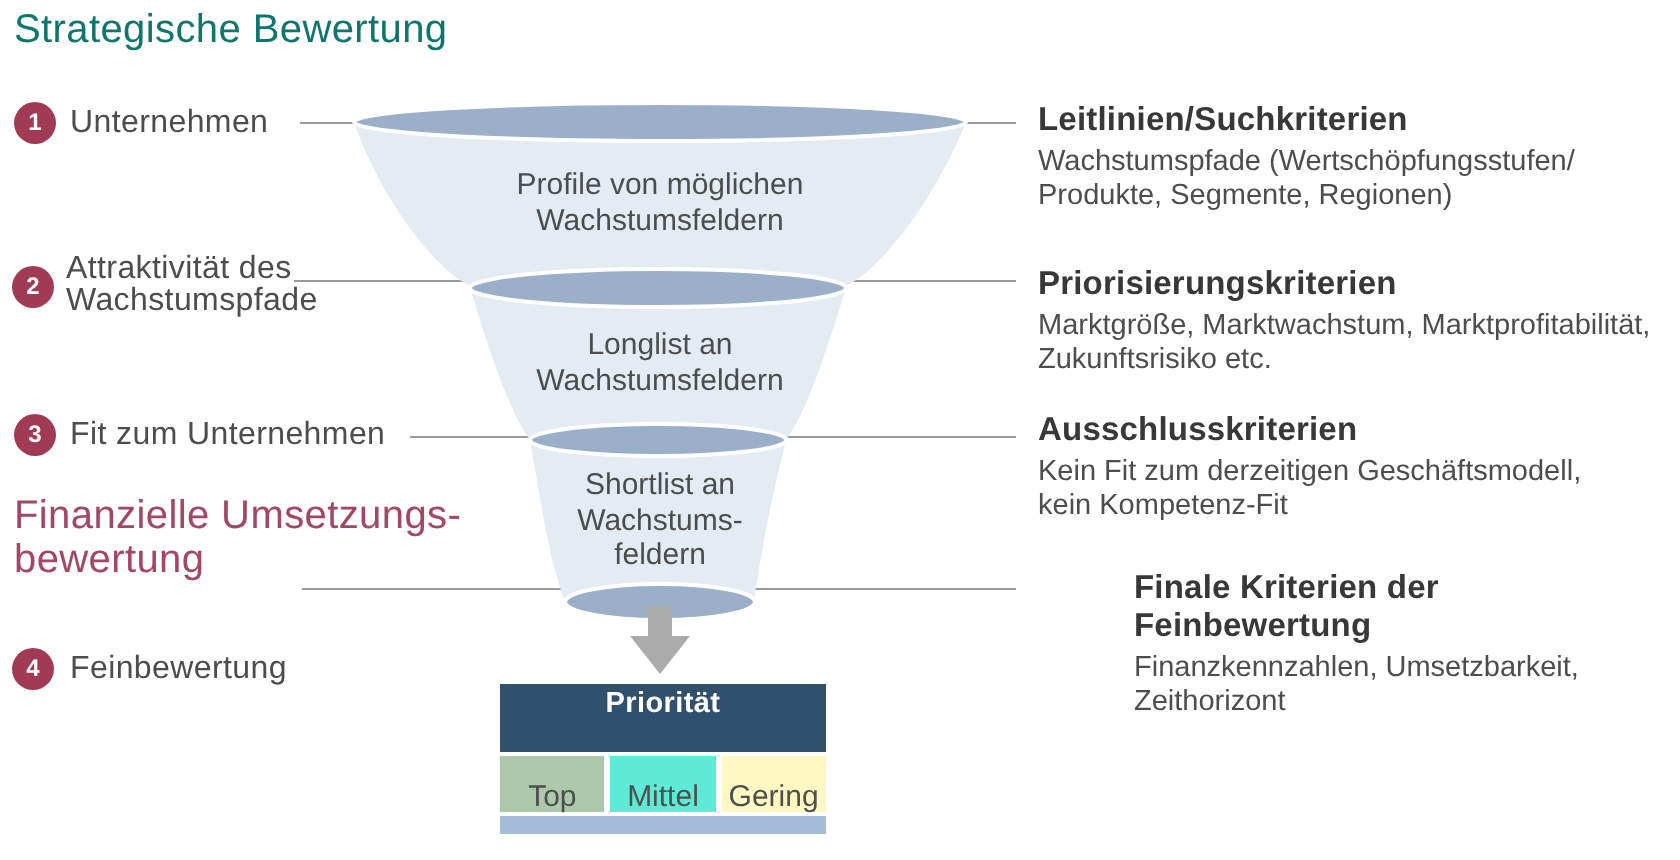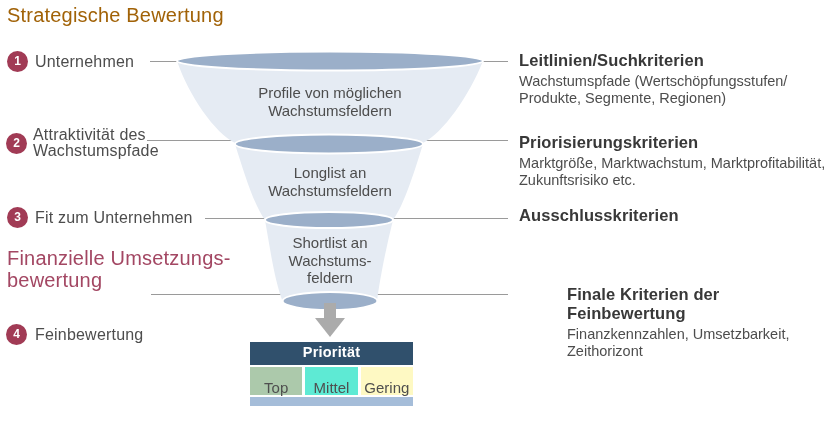--- a/index.html
+++ b/index.html
@@ -1,21 +1,21 @@
 <!DOCTYPE html>
 <html><head>
 <meta charset="utf-8">
 <style>
   html,body{margin:0;padding:0;background:#fff;}
   .stage{position:relative;width:840px;height:430px;background:#ffffff;
          font-family:"Liberation Sans",sans-serif;overflow:hidden;}
   .stage svg{position:absolute;left:0;top:0;}
 
   .title{position:absolute;left:7px;top:4px;font-size:20px;line-height:22px;
-         color:#a16207;letter-spacing:0.2px;white-space:pre-line;}
+         color:#0f766e;letter-spacing:0.2px;white-space:pre-line;}
   .financial-heading{position:absolute;left:7px;top:247px;font-size:20px;line-height:22px;
          color:#A34763;letter-spacing:0.2px;white-space:pre-line;}
 
   .step-circle{position:absolute;width:21px;height:21px;border-radius:50%;
          background:#A13B55;color:#ffffff;font-size:12px;font-weight:bold;
          text-align:center;line-height:21px;}
   .c1{left:7px;top:51px;} .c2{left:6px;top:133px;} .c3{left:7px;top:207px;} .c4{left:6px;top:324px;}
 
   .step-label{position:absolute;font-size:16px;line-height:16px;color:#4D4D4D;
          letter-spacing:0.2px;white-space:pre-line;}
@@ -25,21 +25,21 @@
          font-size:15px;line-height:17.5px;color:#4D4D4D;white-space:pre-line;}
   .f1{top:84px;} .f2{top:164px;} .f3{top:234px;}
 
   .crit{position:absolute;left:519px;}
   .b1{top:51px;} .b2{top:133px;} .b3{top:206px;} .b4{top:285px;margin-left:48px;}
   .crit-h{font-size:16.5px;font-weight:bold;line-height:19px;color:#383838;
          letter-spacing:0.1px;margin-bottom:3px;white-space:pre-line;}
   .crit-d{font-size:14.5px;line-height:17px;color:#4D4D4D;white-space:pre-line;}
 
   .ptable{position:absolute;left:250px;top:342px;width:163px;}
-  .phead{height:23px;line-height:21px;background:#30506C;color:#ffffff;
+  .phead{height:34px;line-height:21px;background:#30506C;color:#ffffff;
          font-size:14.5px;font-weight:bold;text-align:center;letter-spacing:0.2px;}
   .pcells{display:flex;gap:3px;margin-top:2px;height:28px;}
   .pcell{flex:1 1 0;line-height:42px;text-align:center;font-size:15px;color:#4F4F4F;}
   .cell-top{background:#ACC9AB;} .cell-mittel{background:#5eead4;} .cell-gering{background:#fef9c3;}
   .pfooter{margin-top:2px;height:9px;background:#A5BDD9;}
 </style>
 </head>
 <body>
 
 <div class="stage">
@@ -95,20 +95,22 @@
     <div class="crit-d">Wachstumspfade (Wertschöpfungsstufen/
 Produkte, Segmente, Regionen)</div>
   </div>
   <div class="crit b2">
     <div class="crit-h">Priorisierungskriterien</div>
     <div class="crit-d">Marktgröße, Marktwachstum, Marktprofitabilität,
 Zukunftsrisiko etc.</div>
   </div>
   <div class="crit b3">
     <div class="crit-h">Ausschlusskriterien</div>
+    <div class="crit-d">Kein Fit zum derzeitigen Geschäftsmodell,
+kein Kompetenz-Fit</div>
   </div>
   <div class="crit b4">
     <div class="crit-h">Finale Kriterien der Feinbewertung</div>
     <div class="crit-d">Finanzkennzahlen, Umsetzbarkeit, Zeithorizont</div>
   </div>
 
   <div class="ptable">
     <div class="phead">Priorität</div>
     <div class="pcells">
       <div class="pcell cell-top">Top</div>

